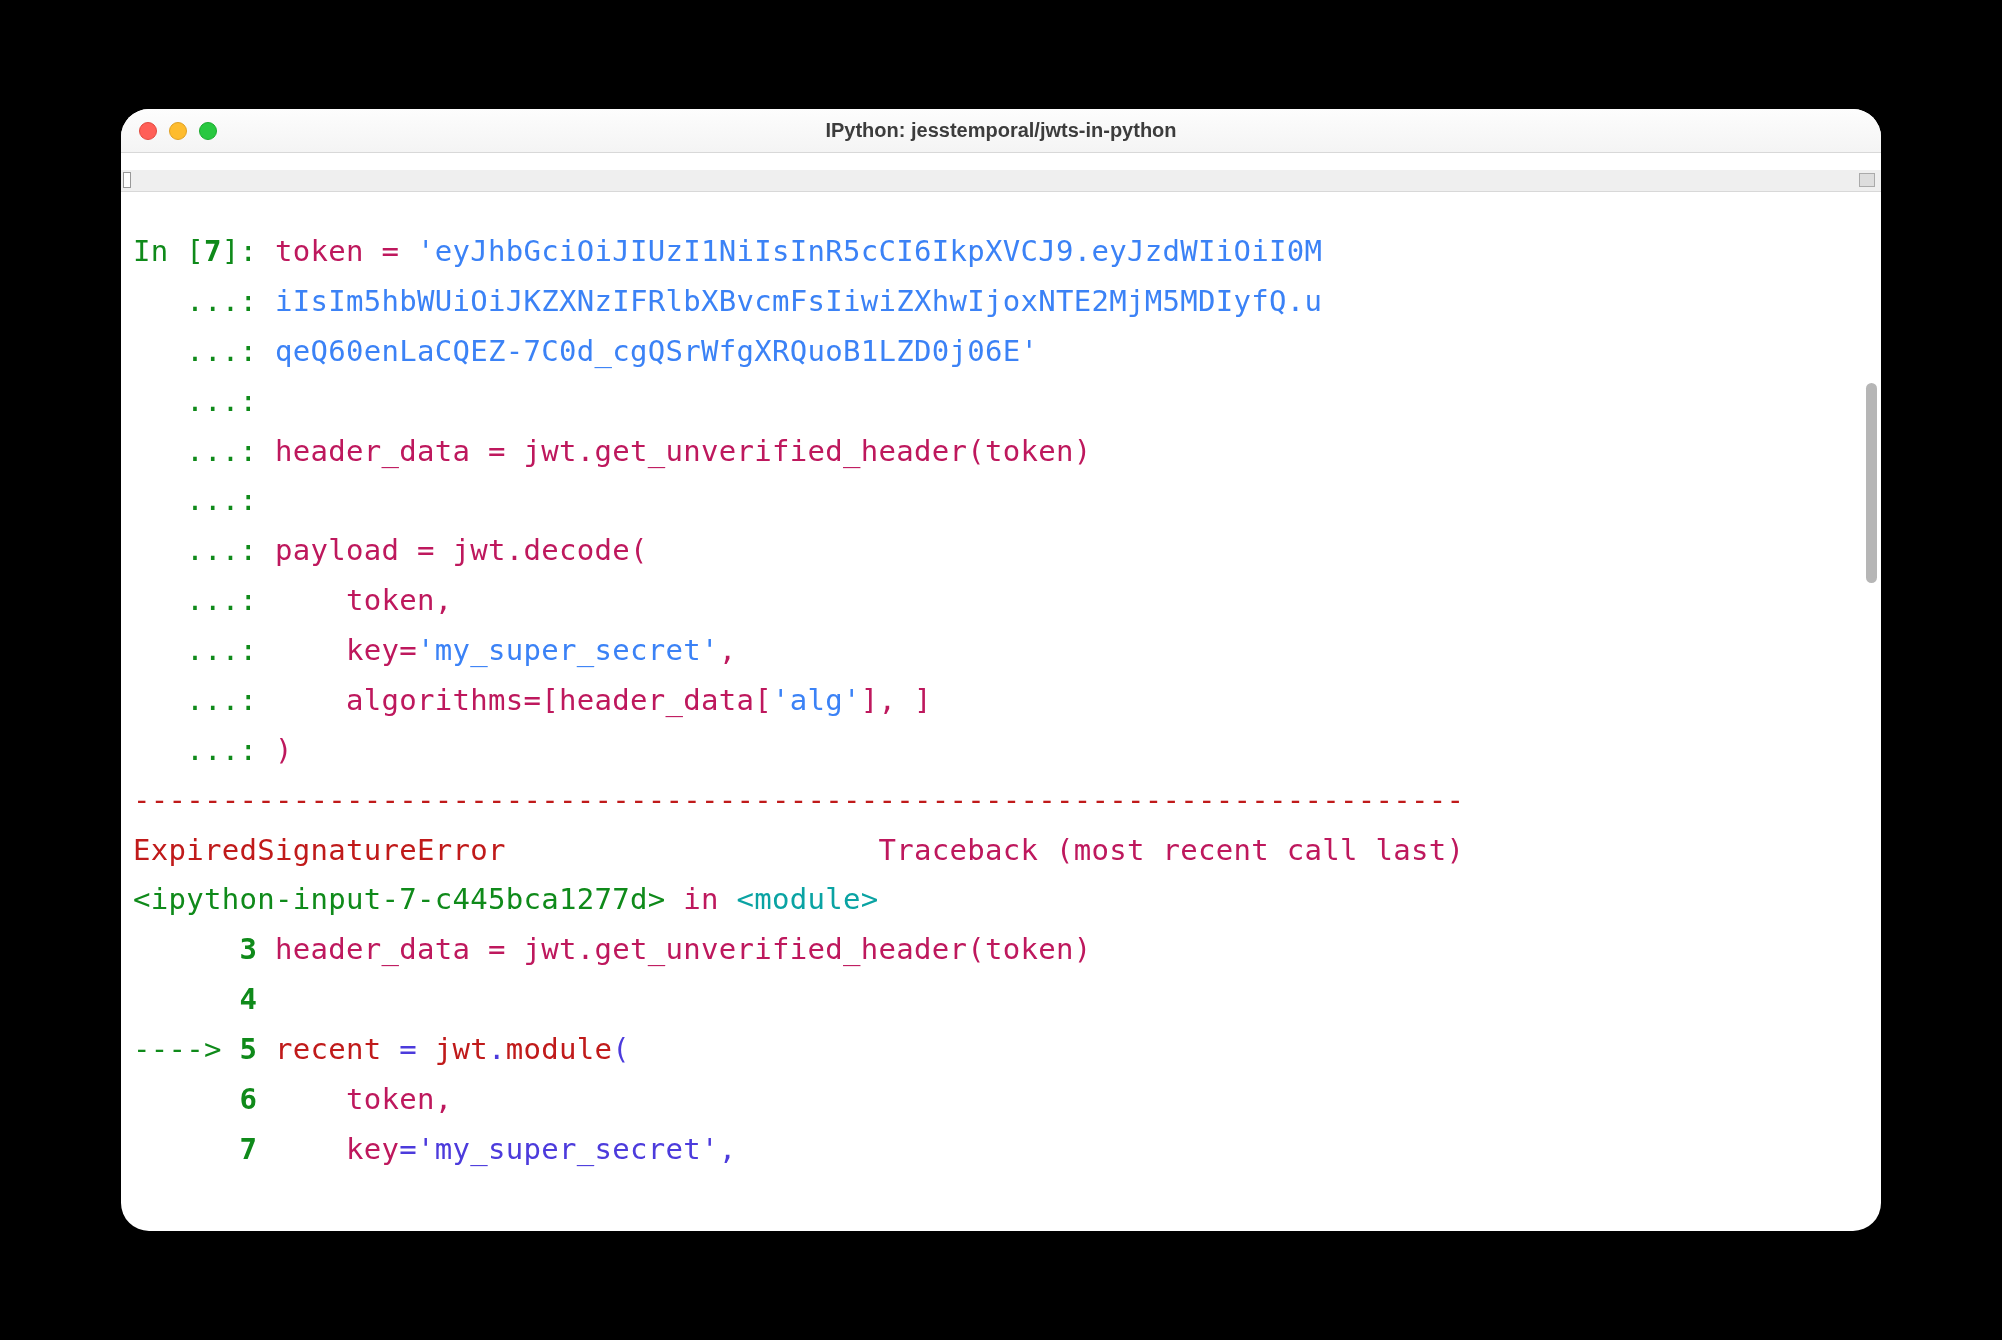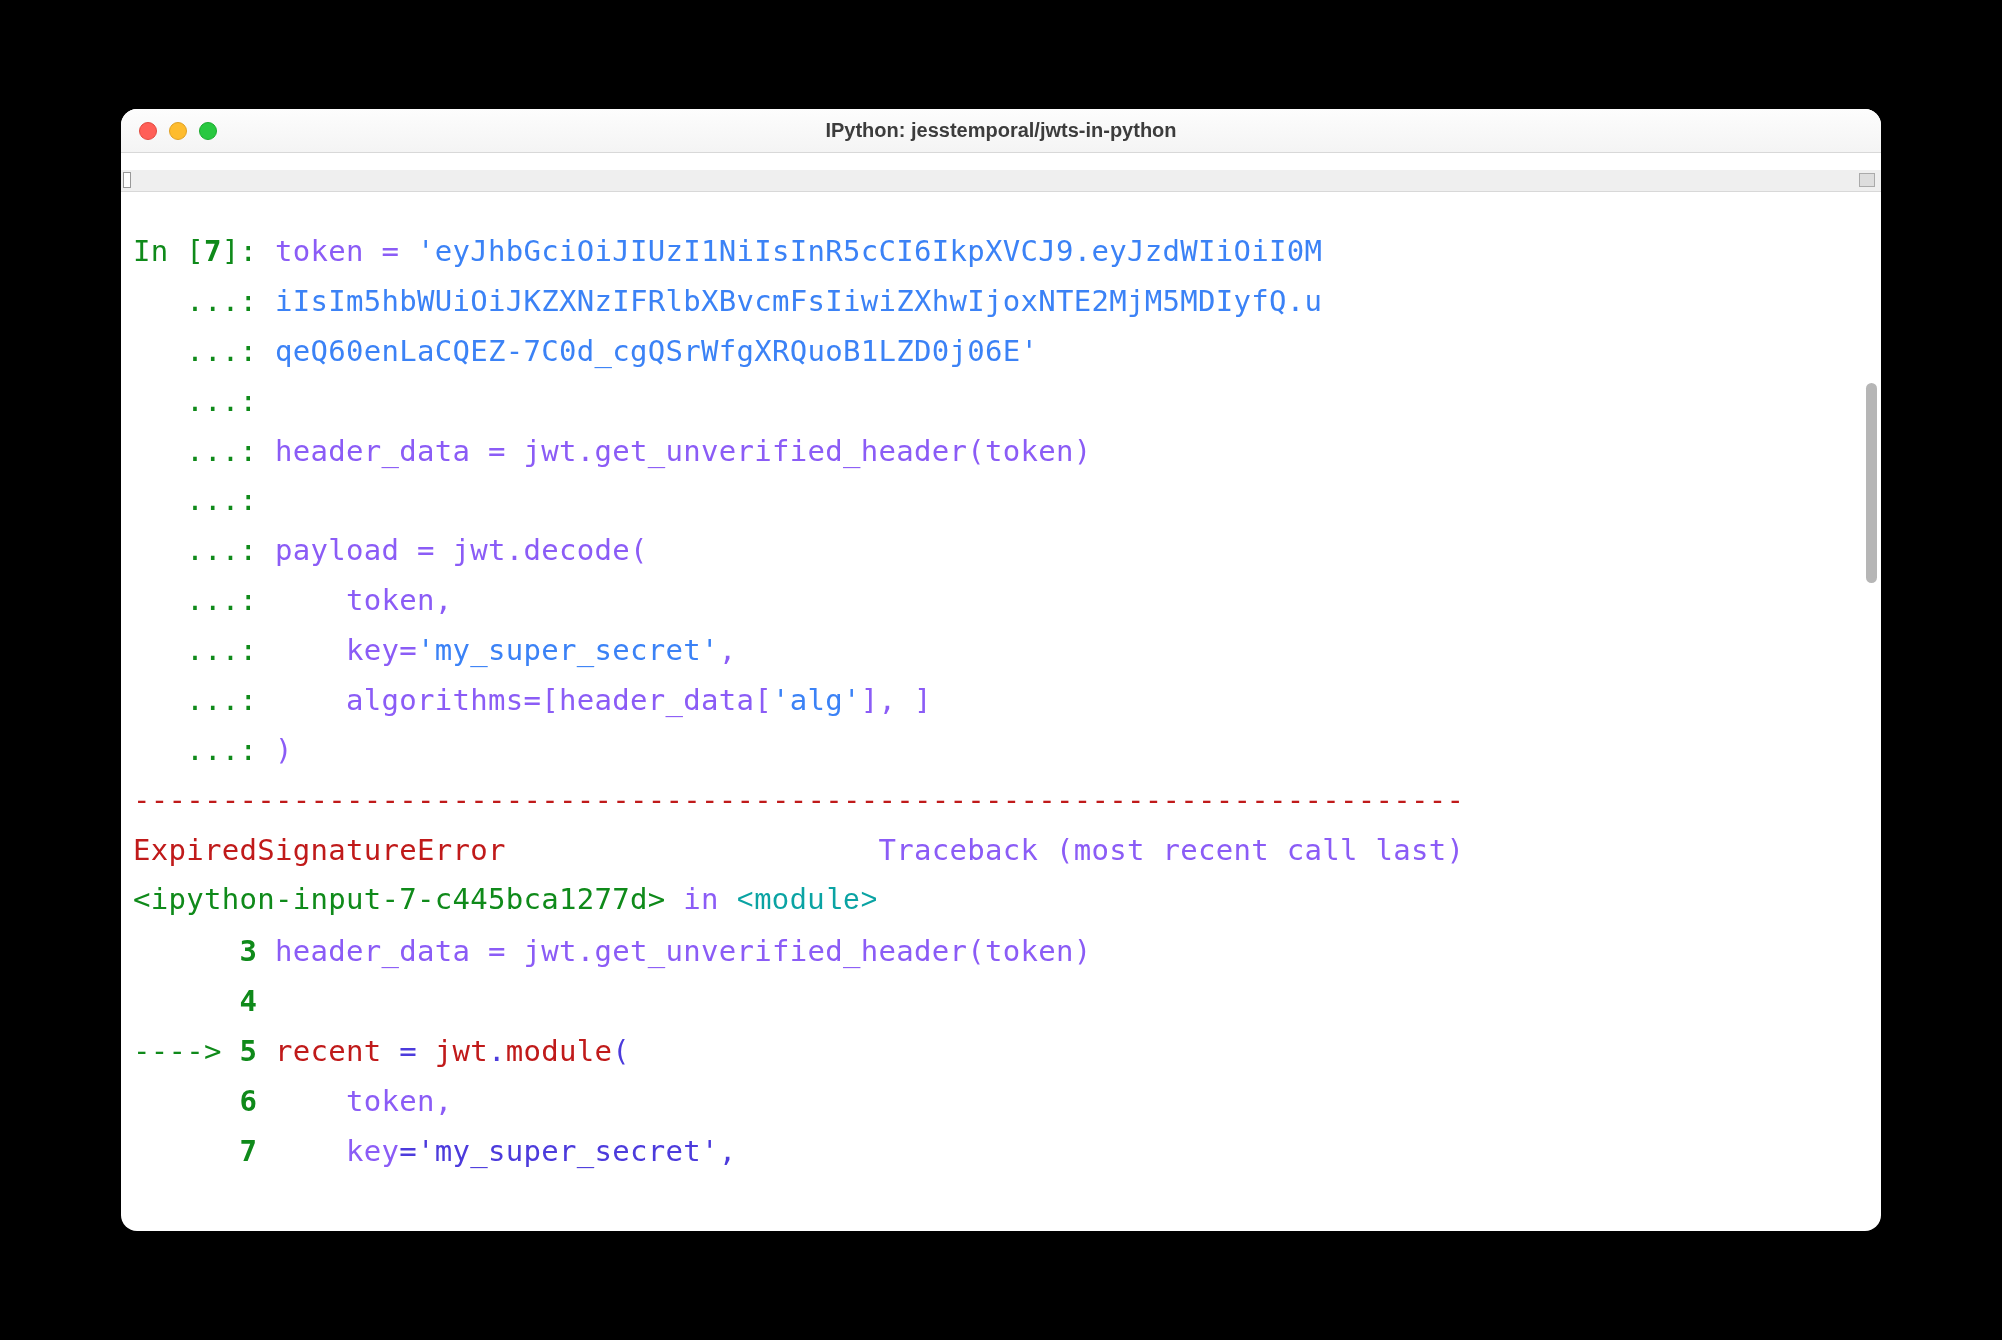--- a/index.html
+++ b/index.html
@@ -9,21 +9,21 @@
       height: 1340px;
       display: flex;
       align-items: center;
       justify-content: center;
       font-family: "SF Mono", Menlo, Monaco, Consolas, monospace;
     }
     .window {
       width: 1760px;
       height: 1122px;
       background: #fff;
-      border-radius: 16px;
+      border-radius: 28px;
       overflow: hidden;
       box-shadow: 0 20px 60px rgba(0,0,0,0.5);
       display: flex;
       flex-direction: column;
       position: relative;
       gap: 17px;
     }
     .titlebar {
       height: 44px;
       background: linear-gradient(#fdfdfd, #f4f4f4);
@@ -105,23 +105,23 @@
       top: 170px;
       width: 11px;
       height: 200px;
       background: #b6b6b6;
       border-radius: 6px;
     }
     .c-green { color: #0f8a1a; }
     .c-green-b { color: #0f8a1a; font-weight: 700; }
     .c-orange { color: #3b82f6; }
     .c-red { color: #c01a1a; }
-    .c-cyan { color: #0aa3a3; font-family: Liberation Mono, monospace; }
+    .c-cyan { color: #0aa3a3; }
     .c-purple { color: #4c3bdc; }
-    .c-black { color: #8b5cf6; }
+    .c-black { color: #be185d; }
   </style>
 </head>
 <body>
 
 <div class="window">
   <div class="titlebar">
     <div class="lights">
       <div class="light red"></div>
       <div class="light yellow"></div>
       <div class="light green"></div>

